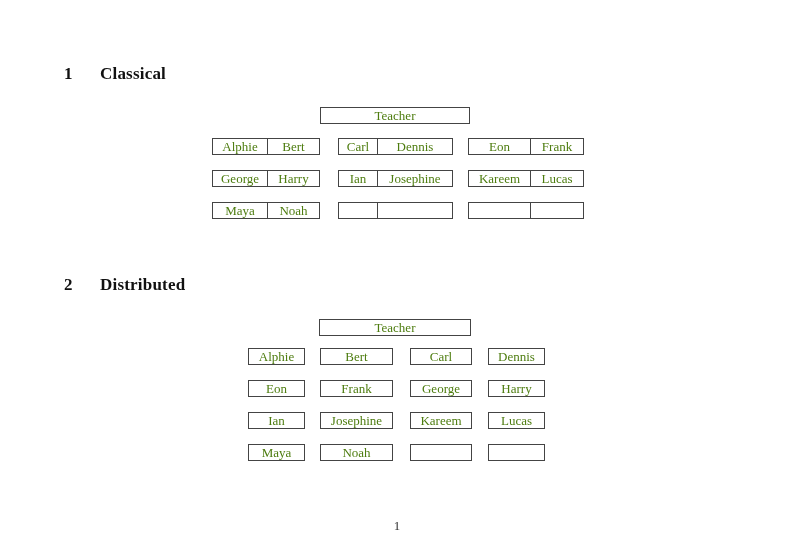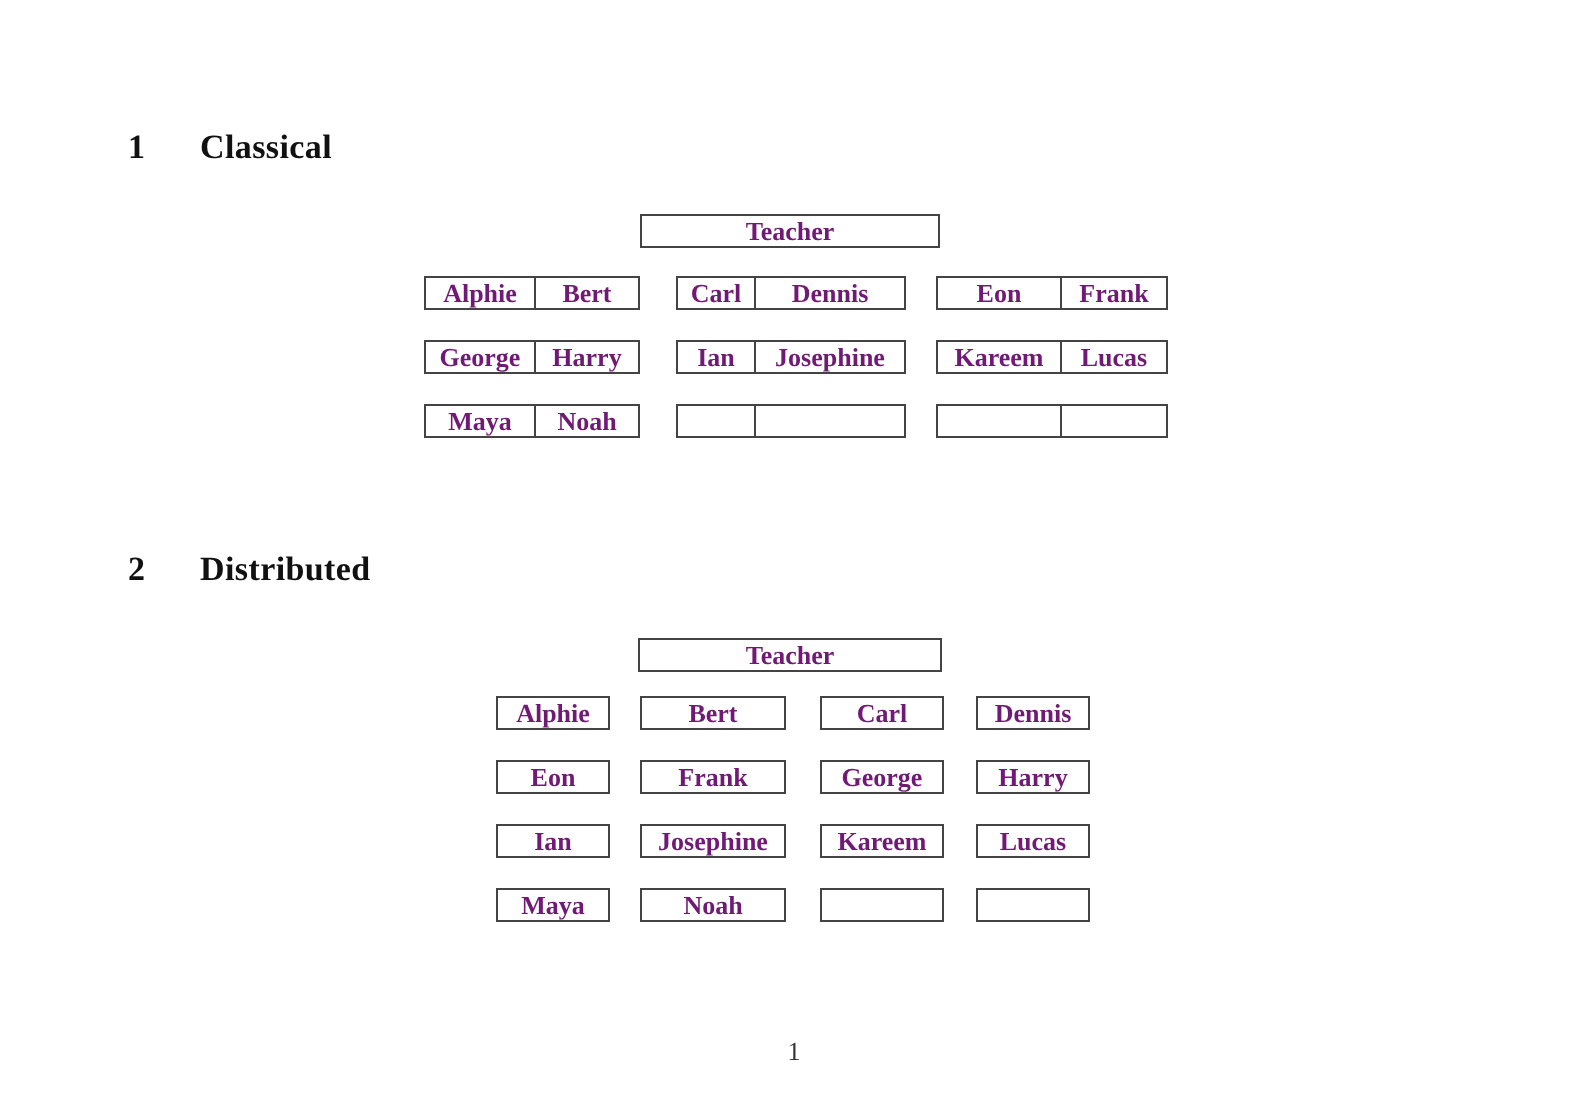--- a/index.html
+++ b/index.html
@@ -26,22 +26,21 @@
   .box{
     position:absolute;
     box-sizing:border-box;
     height:17px;
     border:1px solid #444;
     background:#fff;
     display:flex;
     align-items:center;
     justify-content:center;
     font-size:13px;
-    color:#701a75;
-    font-weight:bold;
+    color:#4d7c0f;
   }
   
   #teacher-classical{left:320px;top:107px;width:150px;}
   
   #teacher-distributed{left:319px;top:319px;width:152px;}
 
   
   .desk{justify-content:flex-start;padding:0;}
   .seat{
     height:100%;

